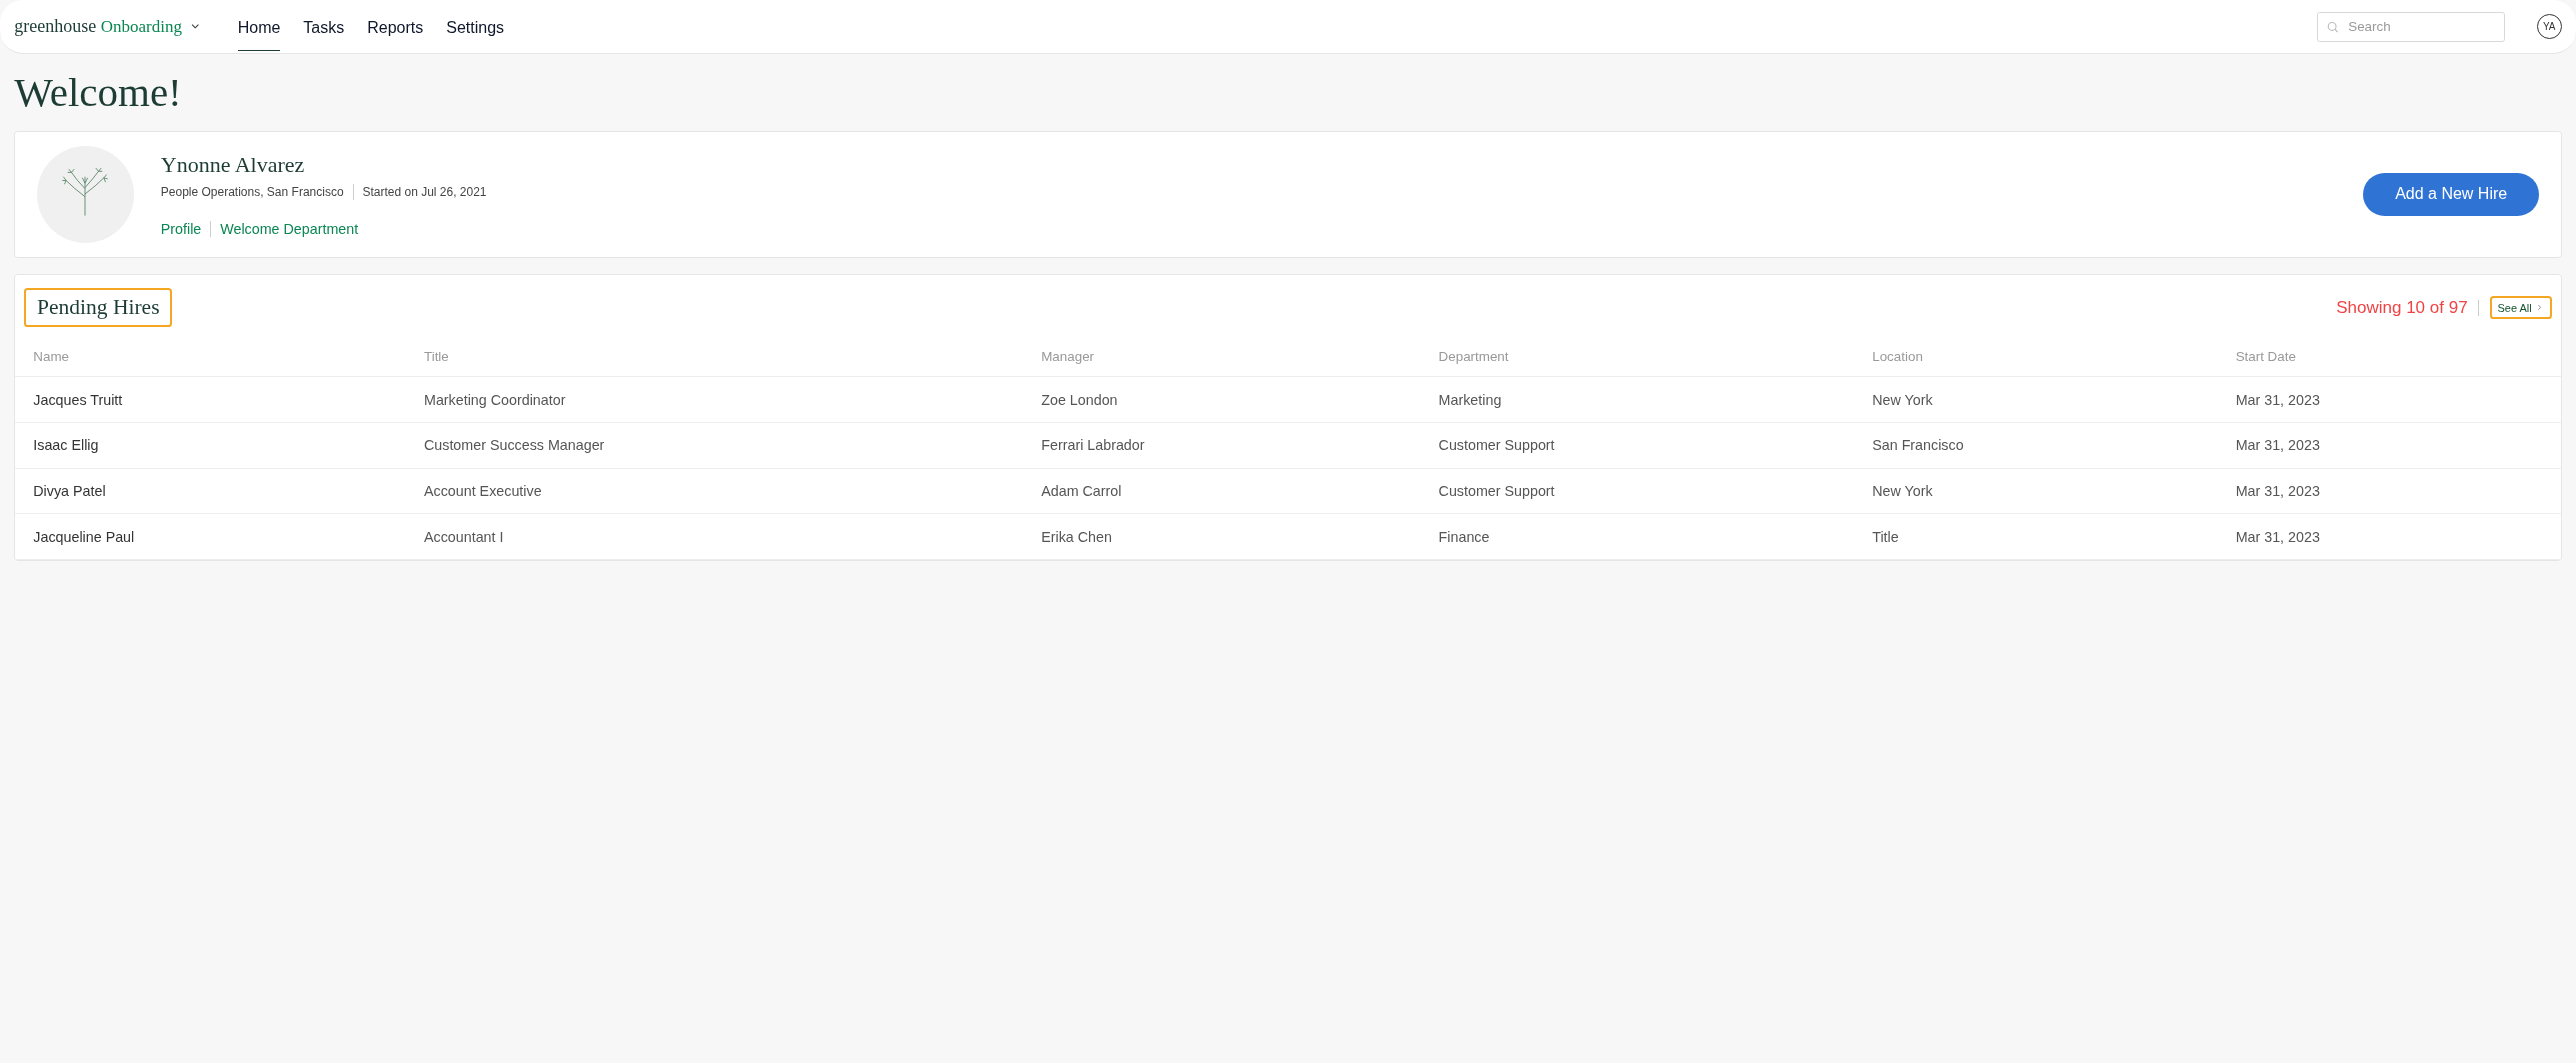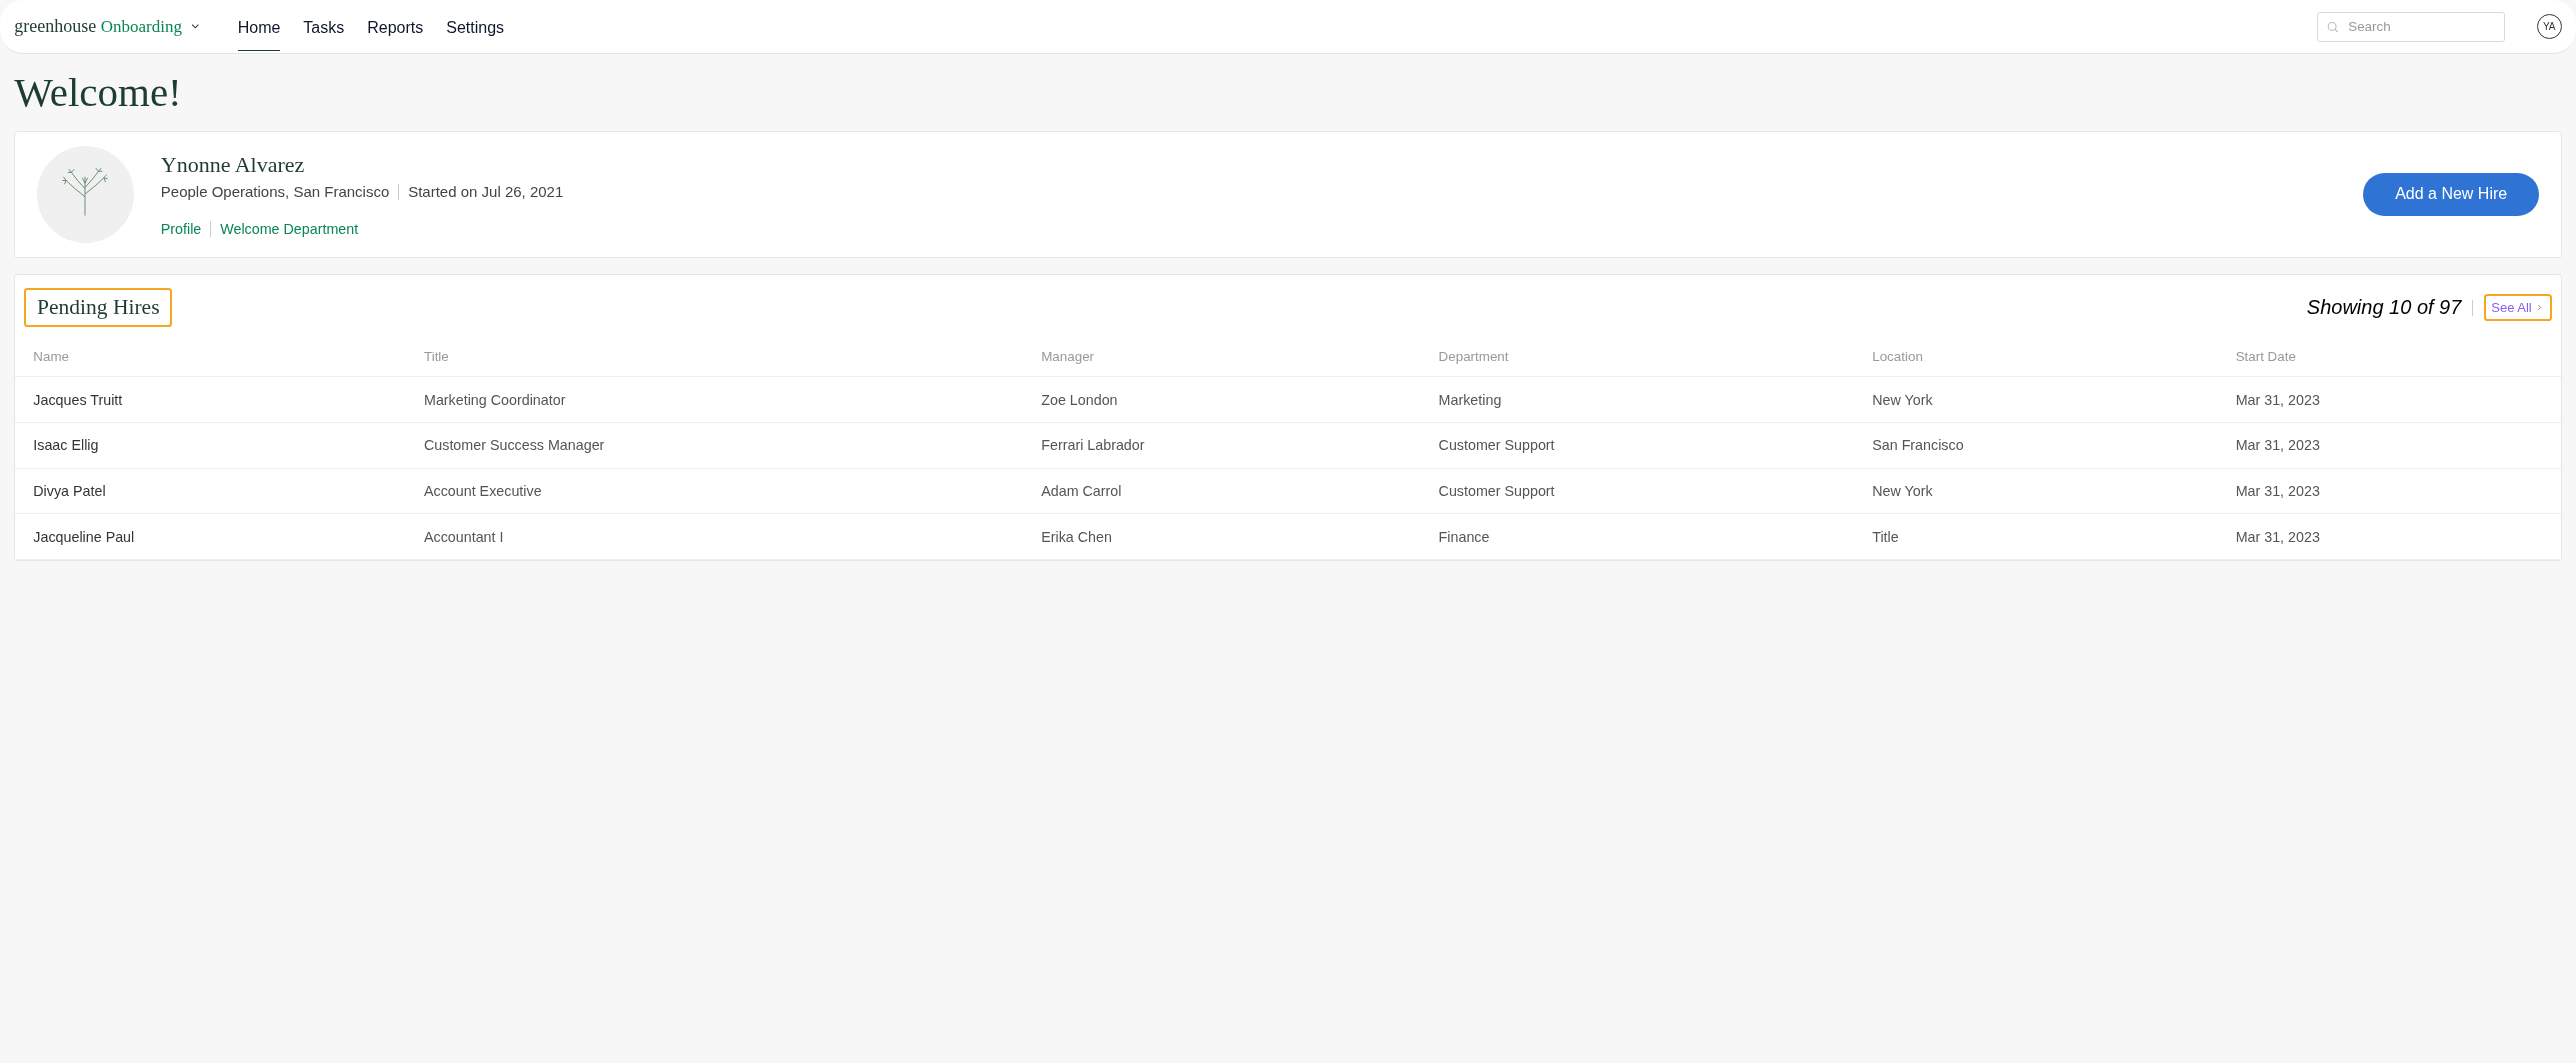--- a/index.html
+++ b/index.html
@@ -120,21 +120,21 @@
     .user-name {
       font-family: Georgia, 'Times New Roman', serif;
       font-size: 22px;
       color: #1d3c34;
       margin-bottom: 5.4px;
     }
     .user-meta-row {
       display: flex;
       align-items: center;
       gap: 9px;
-      font-size: 15px;
+      font-size: 12px;
       color: #444;
       margin-bottom: 21px;
     }
     .meta-divider {
       width: 0.9px;
       height: 16px;
       background: #ccc;
     }
     .user-links { display: flex; align-items: center; gap: 9px; }
     .user-link {
@@ -165,31 +165,31 @@
     .section-title {
       font-family: Georgia, 'Times New Roman', serif;
       font-size: 21.5px;
       color: #1d3c34;
     }
     .section-right {
       display: flex;
       align-items: center;
       gap: 10.8px;
     }
-    .showing-text { font-size: 20px; color: #000000; font-style: italic; }
+    .showing-text { font-size: 17px; color: #ef4444; }
     .see-all-box {
       border: 2.7px solid #f5a623;
       border-radius: 3.6px;
       padding: 3.6px 5.4px;
       display: flex;
       align-items: center;
       gap: 3.6px;
       cursor: pointer;
     }
-    .see-all-label { color: #8b5cf6; font-size: 13px; }
+    .see-all-label { color: #14532d; font-size: 11px; }
     .chevron-right {
       width: 9px; height: 10.8px;
       fill: none; stroke: #666; stroke-width: 2;
     }
     table {
       width: 100%;
       border-collapse: collapse;
     }
     th {
       text-align: left;

